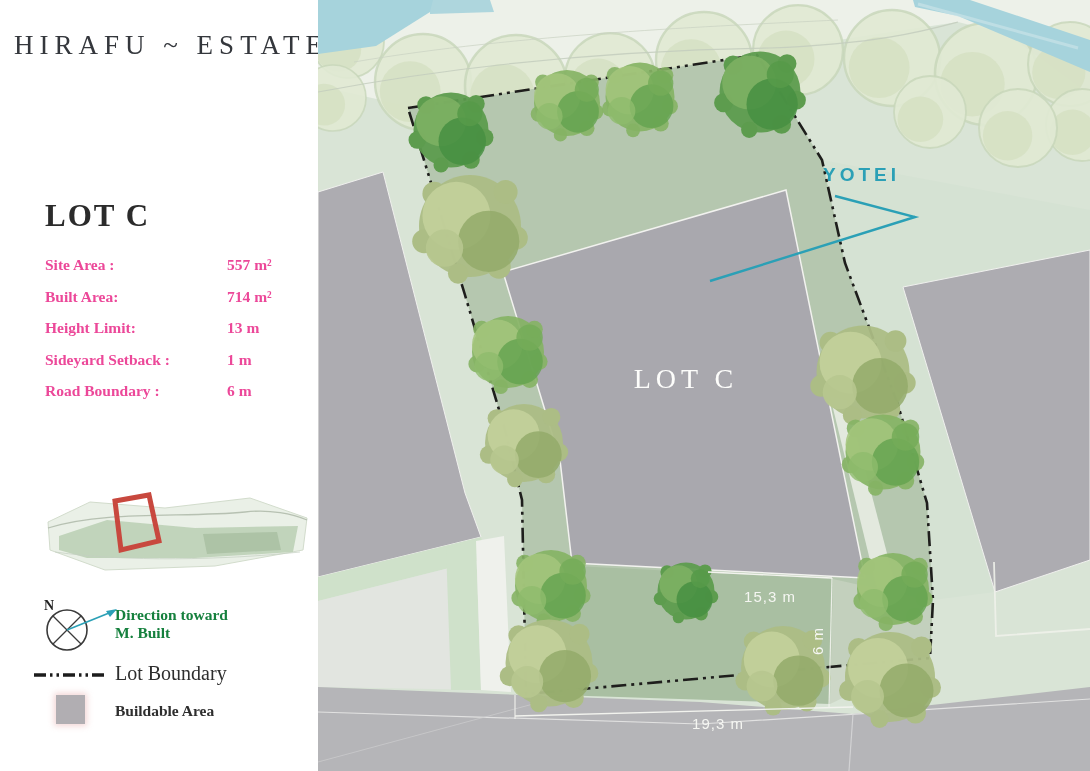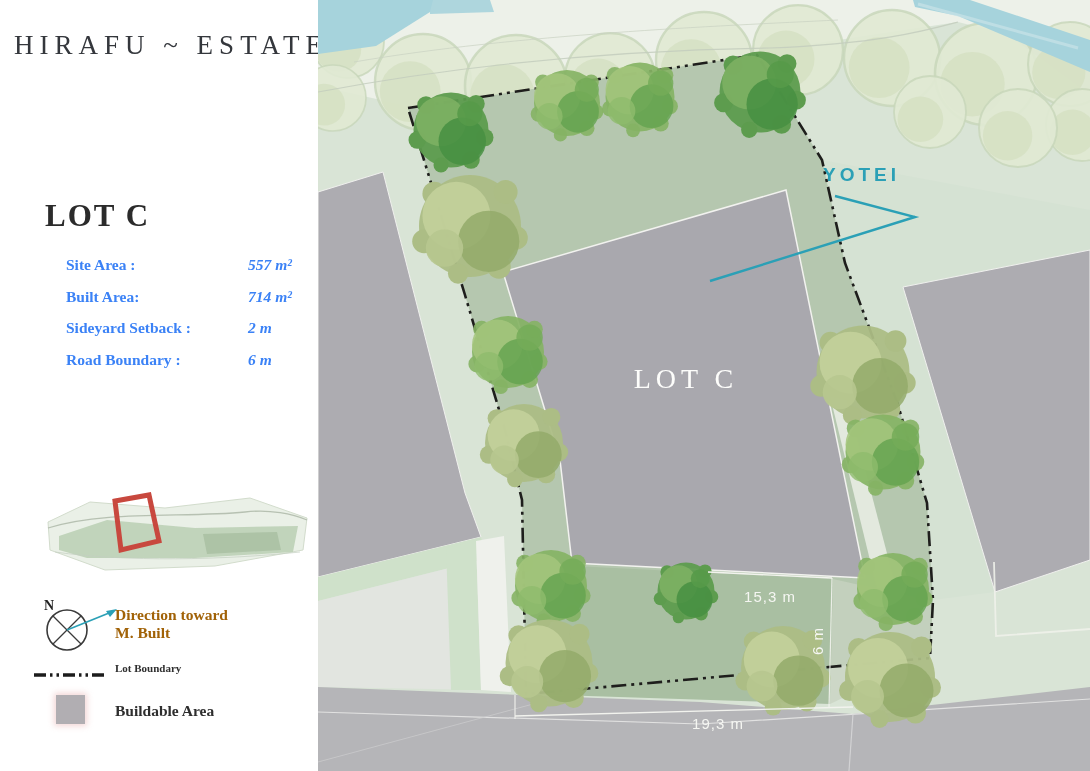--- a/index.html
+++ b/index.html
@@ -5,30 +5,30 @@
   html,body{margin:0;padding:0;background:#ffffff;}
   .page{position:relative;width:1090px;height:771px;background:#ffffff;overflow:hidden;
         font-family:"Liberation Serif", serif;color:#2f2f2f;}
   
   .sidebar{position:absolute;left:0;top:0;width:318px;height:750px;background:#ffffff;}
   .brand{position:absolute;left:14px;top:30px;width:296px;
          font-size:27px;font-weight:400;letter-spacing:6px;color:#34373c;white-space:nowrap;}
   .lot-heading{position:absolute;left:45px;top:198px;font-size:31px;font-weight:600;
                letter-spacing:2px;color:#2b2b2b;}
   .specs{position:absolute;left:45px;top:256px;width:250px;}
-  .spec-row{position:relative;height:31.5px;font-size:15.5px;font-weight:600;color:#3b82f6;margin-left:21px;}
+  .spec-row{position:relative;height:31.5px;font-size:15.5px;font-weight:600;color:#ec4899;}
   .spec-label{position:absolute;left:0;top:0;white-space:nowrap;}
-  .spec-value{position:absolute;left:182px;top:0;white-space:nowrap;font-style:italic;}
+  .spec-value{position:absolute;left:182px;top:0;white-space:nowrap;}
   .locator{position:absolute;left:45px;top:488px;width:265px;height:97px;}
   .legend{position:absolute;left:0;top:592px;width:318px;}
   .legend-compass{position:absolute;left:36px;top:4px;}
   .legend-direction-text{position:absolute;left:115px;top:14px;font-size:15.5px;font-weight:600;
-                         line-height:18px;color:#a16207;}
+                         line-height:18px;color:#15803d;}
   .legend-boundary-line{position:absolute;left:33px;top:74px;}
-  .legend-boundary-text{position:absolute;left:115px;top:70px;font-size:11px;font-weight:700;color:#2e2e2e;}
+  .legend-boundary-text{position:absolute;left:115px;top:70px;font-size:20px;font-weight:400;color:#2e2e2e;}
   .legend-swatch{position:absolute;left:56px;top:103px;width:29px;height:29px;background:#b1aeb2;
                  box-shadow:0 0 6px 2px rgba(228,164,164,.45);}
   .legend-buildable-text{position:absolute;left:115px;top:110px;font-size:15.5px;font-weight:700;color:#2e2e2e;}
   
   .map-panel{position:absolute;left:318px;top:0;width:772px;height:771px;}
   .map-panel svg{display:block;}
   .map-lot-label{font-family:"Liberation Serif",serif;font-size:28px;letter-spacing:5px;fill:#fdfdfb;}
   .yotei-label{font-family:"Liberation Sans",sans-serif;font-size:19px;font-weight:700;
                letter-spacing:4px;fill:#2ba0b6;}
   .dim-text{font-family:"Liberation Sans",sans-serif;font-size:15px;fill:#f5f6f2;letter-spacing:1px;}
@@ -47,22 +47,26 @@
     <div class="specs">
       <div class="spec-row">
         <span class="spec-label">Site Area :</span>
         <span class="spec-value">557 m²</span>
       </div>
       <div class="spec-row">
         <span class="spec-label">Built Area:</span>
         <span class="spec-value">714 m²</span>
       </div>
       <div class="spec-row">
+        <span class="spec-label">Height Limit:</span>
+        <span class="spec-value">13 m</span>
+      </div>
+      <div class="spec-row">
         <span class="spec-label">Sideyard Setback :</span>
-        <span class="spec-value">2 m</span>
+        <span class="spec-value">1 m</span>
       </div>
       <div class="spec-row">
         <span class="spec-label">Road Boundary :</span>
         <span class="spec-value">6 m</span>
       </div>
     </div>
 
     <div class="locator">
       <svg width="265" height="97" viewBox="0 0 265 97">
         <polygon points="3,34 45,14 120,20 205,10 262,30 258,62 170,78 60,82 5,62" fill="#eaf0e7" stroke="#d2dccc" stroke-width="1"></polygon>

